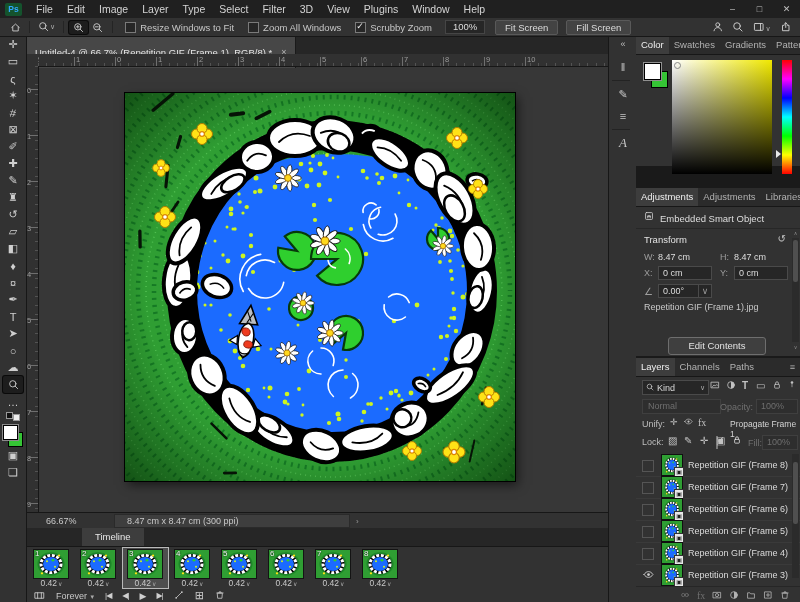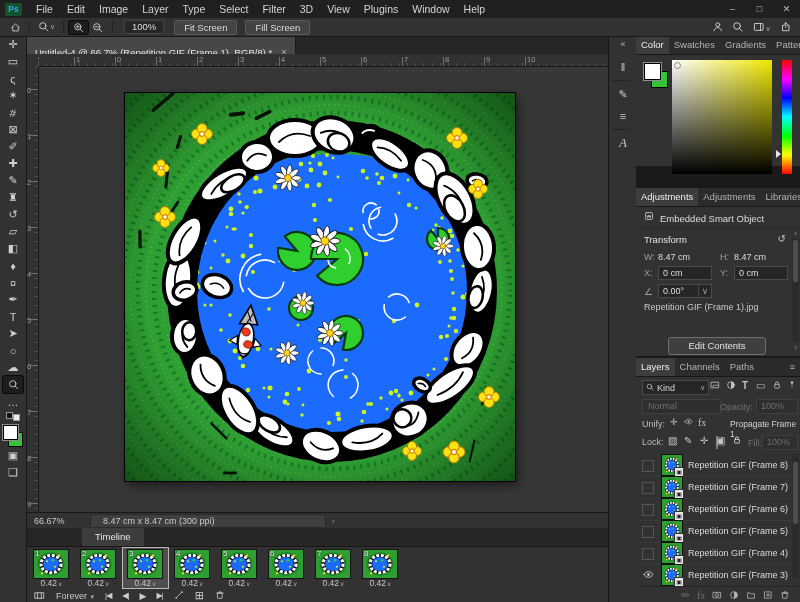--- a/index.html
+++ b/index.html
@@ -61,21 +61,21 @@
   #ruler-v{position:absolute;left:26px;top:66px;width:12px;height:446px;background:#313131;
            border-right:1px solid #171717;overflow:hidden;z-index:4}
   .rnum{position:absolute;font-size:7.5px;color:#9c9c9c}
   .rtick{position:absolute;background:#6f6f6f}
   #viewport{position:absolute;left:38px;top:66px;width:570px;height:446px;background:#373737;overflow:hidden}
   #canvas{position:absolute;left:87px;top:27px;width:390px;height:388px;
           box-shadow:0 0 0 1px #000,3px 4px 10px rgba(0,0,0,.55)}
   .rip{fill:none;stroke:#fff;stroke-width:1.6;stroke-linecap:round}
   #statusbar{position:absolute;left:26px;top:512px;width:582px;height:16px;background:#323232;
              border-top:1px solid #171717;display:flex;align-items:center;font-size:9px;color:#c9c9c9;z-index:4}
-  #status-zoom{padding:0 8px;width:48px}
+  #status-zoom{padding:0 20px;width:48px}
   #status-info{background:#3e3e3e;border:1px solid #2a2a2a;height:12px;line-height:12px;padding:0 12px;min-width:210px}
   #status-chev{margin-left:6px;color:#9a9a9a;font-size:8px}
   
   #timeline{position:absolute;left:26px;top:528px;width:582px;height:74px;background:#323232;z-index:4}
   #tl-tabrow{position:absolute;left:0;top:0;width:582px;height:18px;background:#262626;border-bottom:1px solid #171717}
   #tl-tab{position:absolute;left:56px;top:0;height:18px;padding:0 13px;background:#3d3d3d;
           font-size:9.5px;line-height:18px;color:#e8e8e8}
   #tl-frames{position:absolute;left:2px;top:19px;height:42px;display:flex}
   .tl-cell{width:47px;height:42px;position:relative;flex:none}
   .tl-cell.selected{background:#4e4e4e;box-shadow:0 0 0 1px #b9b9b9 inset}
@@ -193,20 +193,34 @@
         <path d="M10.4 10.4 14 14M5 7h4M7 5v4"></path>
       </svg>
     </span>
   <span class="opt-tool">
       <svg class="ic" viewBox="0 0 16 16">
         <circle cx="7" cy="7" r="4.6"></circle>
         <path d="M10.4 10.4 14 14M5 7h4"></path>
       </svg>
     </span>
   <span class="opt-sep"></span>
+  <span id="opt-checks" style="display:flex">
+      <span class="opt-check">
+        <span class="cbox"></span>
+        <span>Resize Windows to Fit</span>
+      </span>
+      <span class="opt-check">
+        <span class="cbox"></span>
+        <span>Zoom All Windows</span>
+      </span>
+      <span class="opt-check">
+        <span class="cbox checked"></span>
+        <span>Scrubby Zoom</span>
+      </span>
+    </span>
   <div id="zoom-box">100%</div>
   <div class="opt-btn">Fit Screen</div>
   <div class="opt-btn">Fill Screen</div>
   <div id="opt-right">
     <span><svg class="ic" viewBox="0 0 16 16">
           <circle cx="8" cy="5.2" r="2.7"></circle>
           <path d="M2.8 13.6c.6-3 2.6-4.4 5.2-4.4s4.6 1.4 5.2 4.4"></path>
         </svg></span>
     <span><svg class="ic" viewBox="0 0 16 16">
           <circle cx="7" cy="7" r="4.6"></circle>

